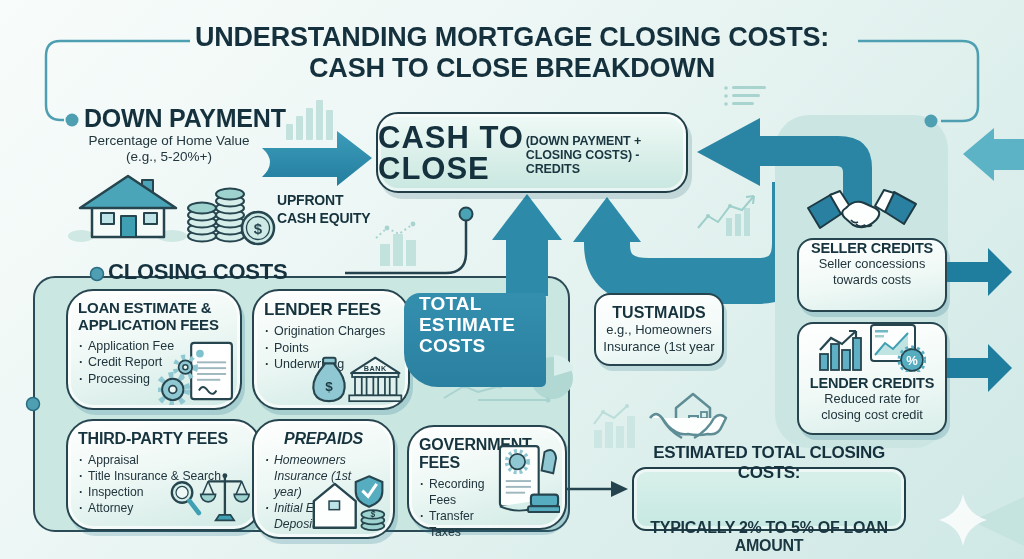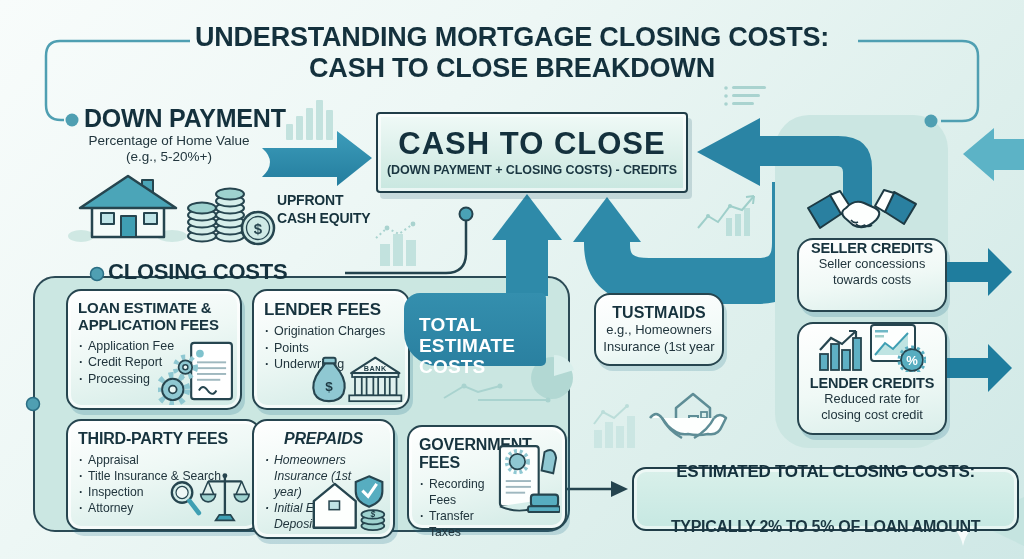--- a/index.html
+++ b/index.html
@@ -13,55 +13,55 @@
   svg.layer{position:absolute;left:0;top:0;width:1024px;height:559px;pointer-events:none;}
 
   .title{left:0;right:0;top:22px;text-align:center;font-weight:800;letter-spacing:-.2px;
          font-size:27px;line-height:1.13;color:#14313d;}
   .sec-head{font-weight:800;color:#14313d;letter-spacing:-.2px;}
 
   .panel{left:775px;top:115px;width:173px;height:333px;border-radius:34px;background:#cbe6e2;}
   .container{left:33px;top:276px;width:537px;height:256px;border-radius:22px;
              border:2.5px solid #2b4a55;background:rgba(200,229,224,.92);box-sizing:border-box;}
 
-  .fee-box{border:2.5px solid #26454f;border-radius:15px;box-sizing:border-box;
+  .fee-box{border:2.5px solid #26454f;border-radius:27px;box-sizing:border-box;
      background:linear-gradient(165deg,#ffffff 0%,#eef8f5 45%,#cfe9e4 100%);
      box-shadow:inset 0 0 0 3px rgba(255,255,255,.7),3px 5px 0 rgba(42,120,145,.22);
      padding:9px 10px;}
   .fee-title{font-size:15px;font-weight:800;color:#17333e;letter-spacing:-.2px;line-height:1.12;}
   .fee-items{margin:4px 0 0;padding:0;list-style:none;font-size:12.5px;color:#21353d;
      font-weight:500;line-height:1.32;}
   .fee-items li{position:relative;padding-left:10px;}
   .fee-items li::before{content:"·";position:absolute;left:1px;font-weight:800;}
 
-  .cash-box{left:376px;top:112px;width:312px;height:81px;border:2.5px solid #203d48;border-radius:4px;
+  .cash-box{left:376px;top:112px;width:312px;height:81px;border:2.5px solid #203d48;border-radius:22px;
      background:linear-gradient(180deg,#f0faf7 0%,#d8eee8 60%,#c8e7e0 100%);
      box-shadow:4px 6px 0 rgba(32,90,110,.18),inset 0 0 0 3px rgba(255,255,255,.6);
-     display:flex;flex-direction:column;align-items:center;justify-content:center;box-sizing:border-box;}
+     display:flex;flex-direction:row;align-items:center;justify-content:center;box-sizing:border-box;}
   .cash-title{font-size:31px;font-weight:800;letter-spacing:1px;color:#14313d;line-height:1;}
   .cash-formula{font-size:12.5px;font-weight:800;color:#1a3641;margin-top:4px;letter-spacing:-.1px;}
 
-  .total-band{left:404px;top:293px;width:142px;height:73px;border-radius:16px 5px 5px 34px;
+  .total-band{left:404px;top:293px;width:142px;height:94px;border-radius:16px 5px 5px 34px;
      background:linear-gradient(180deg,#348fae 0%,#2a80a0 100%);color:#fff;font-weight:800;
-     font-size:19px;line-height:21px;padding:21px 0 0 15px;box-sizing:border-box;letter-spacing:.2px;}
+     font-size:19px;line-height:21px;padding:0 0 0 15px;box-sizing:border-box;letter-spacing:.2px;}
 
   .note-box{left:594px;top:293px;width:130px;height:73px;border:2.5px solid #26454f;border-radius:16px;
      background:linear-gradient(170deg,#ffffff 0%,#f2faf8 60%,#ddf0ec 100%);
      box-shadow:3px 5px 0 rgba(42,120,145,.2);display:flex;flex-direction:column;align-items:center;
      justify-content:center;box-sizing:border-box;text-align:center;}
   .note-title{font-size:16px;font-weight:800;}
   .note-line{font-size:13px;font-weight:500;line-height:1.25;color:#21353d;}
 
   .credit-box{border:2.5px solid #26454f;border-radius:16px;box-sizing:border-box;text-align:center;
      background:linear-gradient(170deg,#ffffff 0%,#f0f9f6 55%,#d9eeea 100%);
      box-shadow:3px 5px 0 rgba(42,120,145,.22);display:flex;flex-direction:column;align-items:center;justify-content:flex-start;}
   .credit-title{font-size:14.5px;font-weight:800;letter-spacing:-.2px;}
   .credit-line{font-size:12.8px;font-weight:500;line-height:1.25;color:#21353d;}
 
-  .estimate-box{left:632px;top:467px;width:387px;height:64px;border:2.5px solid #203d48;border-radius:14px;
+  .estimate-box{left:632px;top:467px;width:274px;height:64px;border:2.5px solid #203d48;border-radius:14px;
      background:linear-gradient(180deg,#d9f0ea 0%,#c6e8e2 100%);
      box-shadow:inset 0 0 0 3px rgba(255,255,255,.55);
      display:flex;flex-direction:column;align-items:center;justify-content:center;box-sizing:border-box;text-align:center;gap:34px;}
   .est-1{font-size:17px;font-weight:800;letter-spacing:-.3px;color:#14313d;}
   .est-2{font-size:16px;font-weight:600;letter-spacing:-.3px;color:#1a3641;margin-top:2px;}
 
   .dp-sub{font-size:13.5px;font-weight:500;color:#22363e;text-align:center;line-height:1.2;}
   .upfront{font-size:14px;font-weight:800;line-height:1.25;color:#16323c;letter-spacing:-.2px;}
 </style>
 </head>

